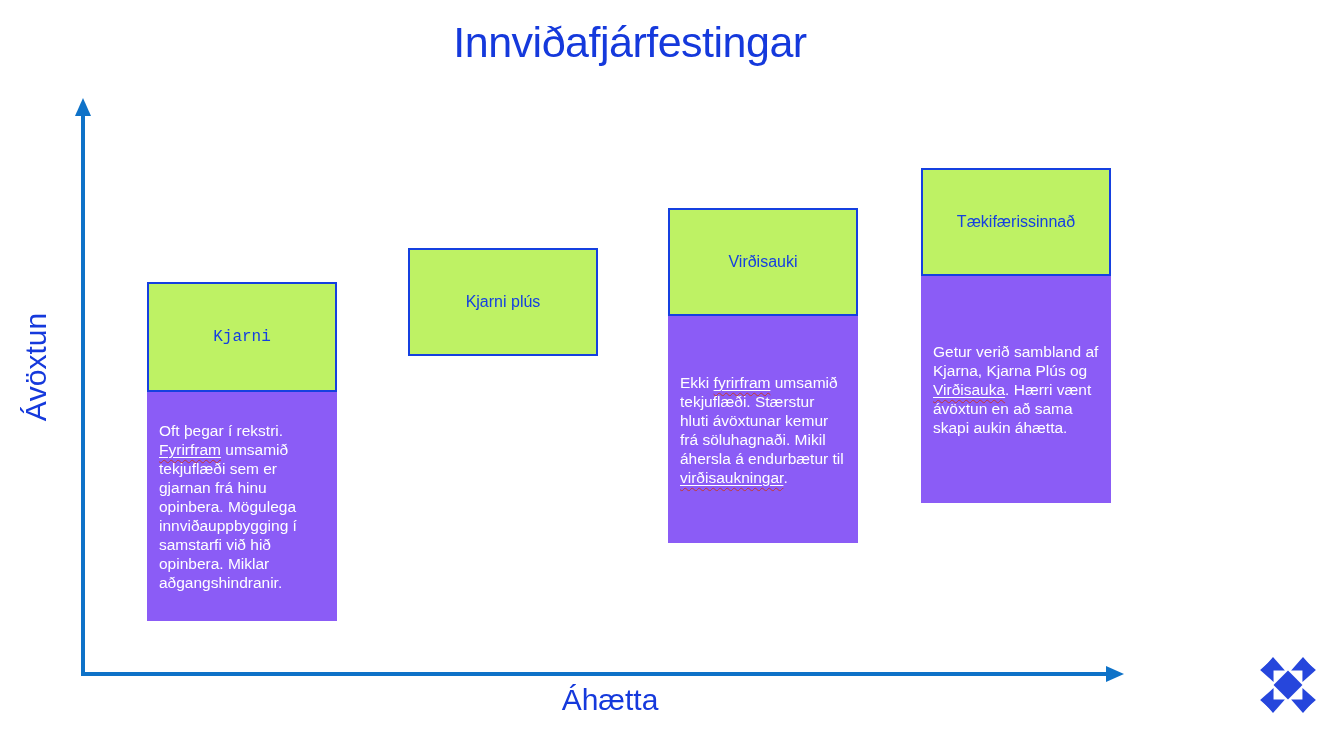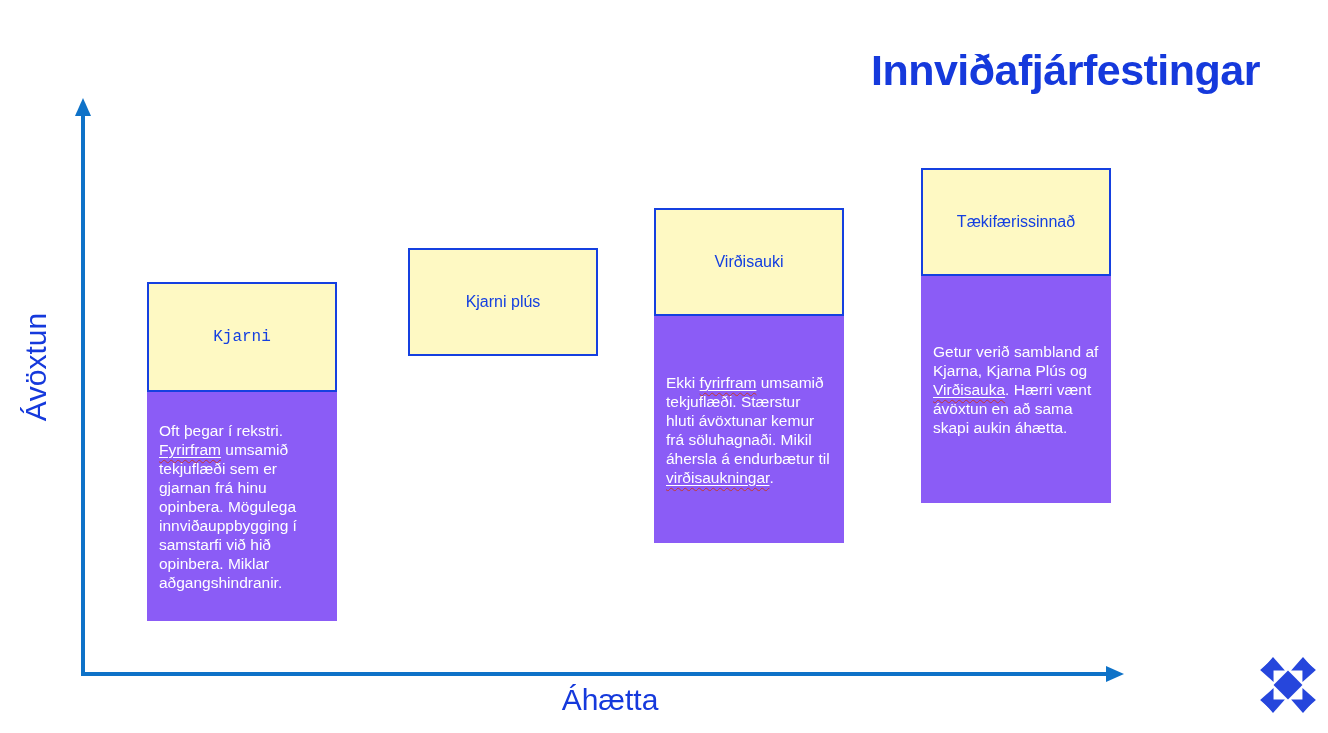--- a/index.html
+++ b/index.html
@@ -3,46 +3,46 @@
 <meta charset="utf-8">
 <style>
   html,body { margin:0; padding:0; }
   body {
     width:1328px; height:733px; position:relative; overflow:hidden;
     background:#ffffff; font-family:"Liberation Sans", sans-serif;
   }
   * { box-sizing:border-box; }
 
   .slide-title {
-    position:absolute; top:18px; left:0; width:1260px; text-align:right;
-    font-size:43px; font-weight:700; color:#1539DC; letter-spacing:-0.5px;margin-top:28px;
+    position:absolute; top:18px; left:0; width:1260px; text-align:center;
+    font-size:43px; font-weight:400; color:#1539DC; letter-spacing:-0.5px;
   }
 
   .axis-label { position:absolute; color:#1539DC; font-size:30px; white-space:nowrap; }
   .y-axis-label { left:36px; top:367px; transform:translate(-50%,-50%) rotate(-90deg); }
   .x-axis-label { left:610px; top:700px; transform:translate(-50%,-50%); }
 
   .axes-svg { position:absolute; left:0; top:0; width:1328px; height:733px; }
 
   .box { position:absolute; width:190px; }
   .box-header {
-    width:100%; height:108px; background:#fef9c3; border:2px solid #1540E0;
+    width:100%; height:108px; background:#bef264; border:2px solid #1540E0;
     display:flex; align-items:center; justify-content:center;
     color:#1540E0; font-size:16px; text-align:right; padding:0 8px;
   }
   .box-body {
     width:100%; height:227px; background:#8b5cf6; color:#ffffff;
     display:flex; align-items:center; padding:0 12px;
     font-size:15.5px; line-height:19px;
   }
   .box-1 .box-header { height:110px;font-family:Liberation Mono, monospace; }
   .box-1 .box-body { height:229px; }
   .box-1 { left:147px; top:282px; }
   .box-2 { left:408px; top:248px; }
-  .box-3 { left:654px; top:208px; }
+  .box-3 { left:668px; top:208px; }
   .box-4 { left:921px; top:168px; }
 
   .word-underline {
     text-decoration-line:underline; text-decoration-style:solid;
     text-decoration-thickness:1px; text-underline-offset:2px;
   }
   .squiggle {
     text-decoration-line:underline; text-decoration-style:wavy;
     text-decoration-color:#C4392F; text-decoration-thickness:1px;
     text-underline-offset:4px;

